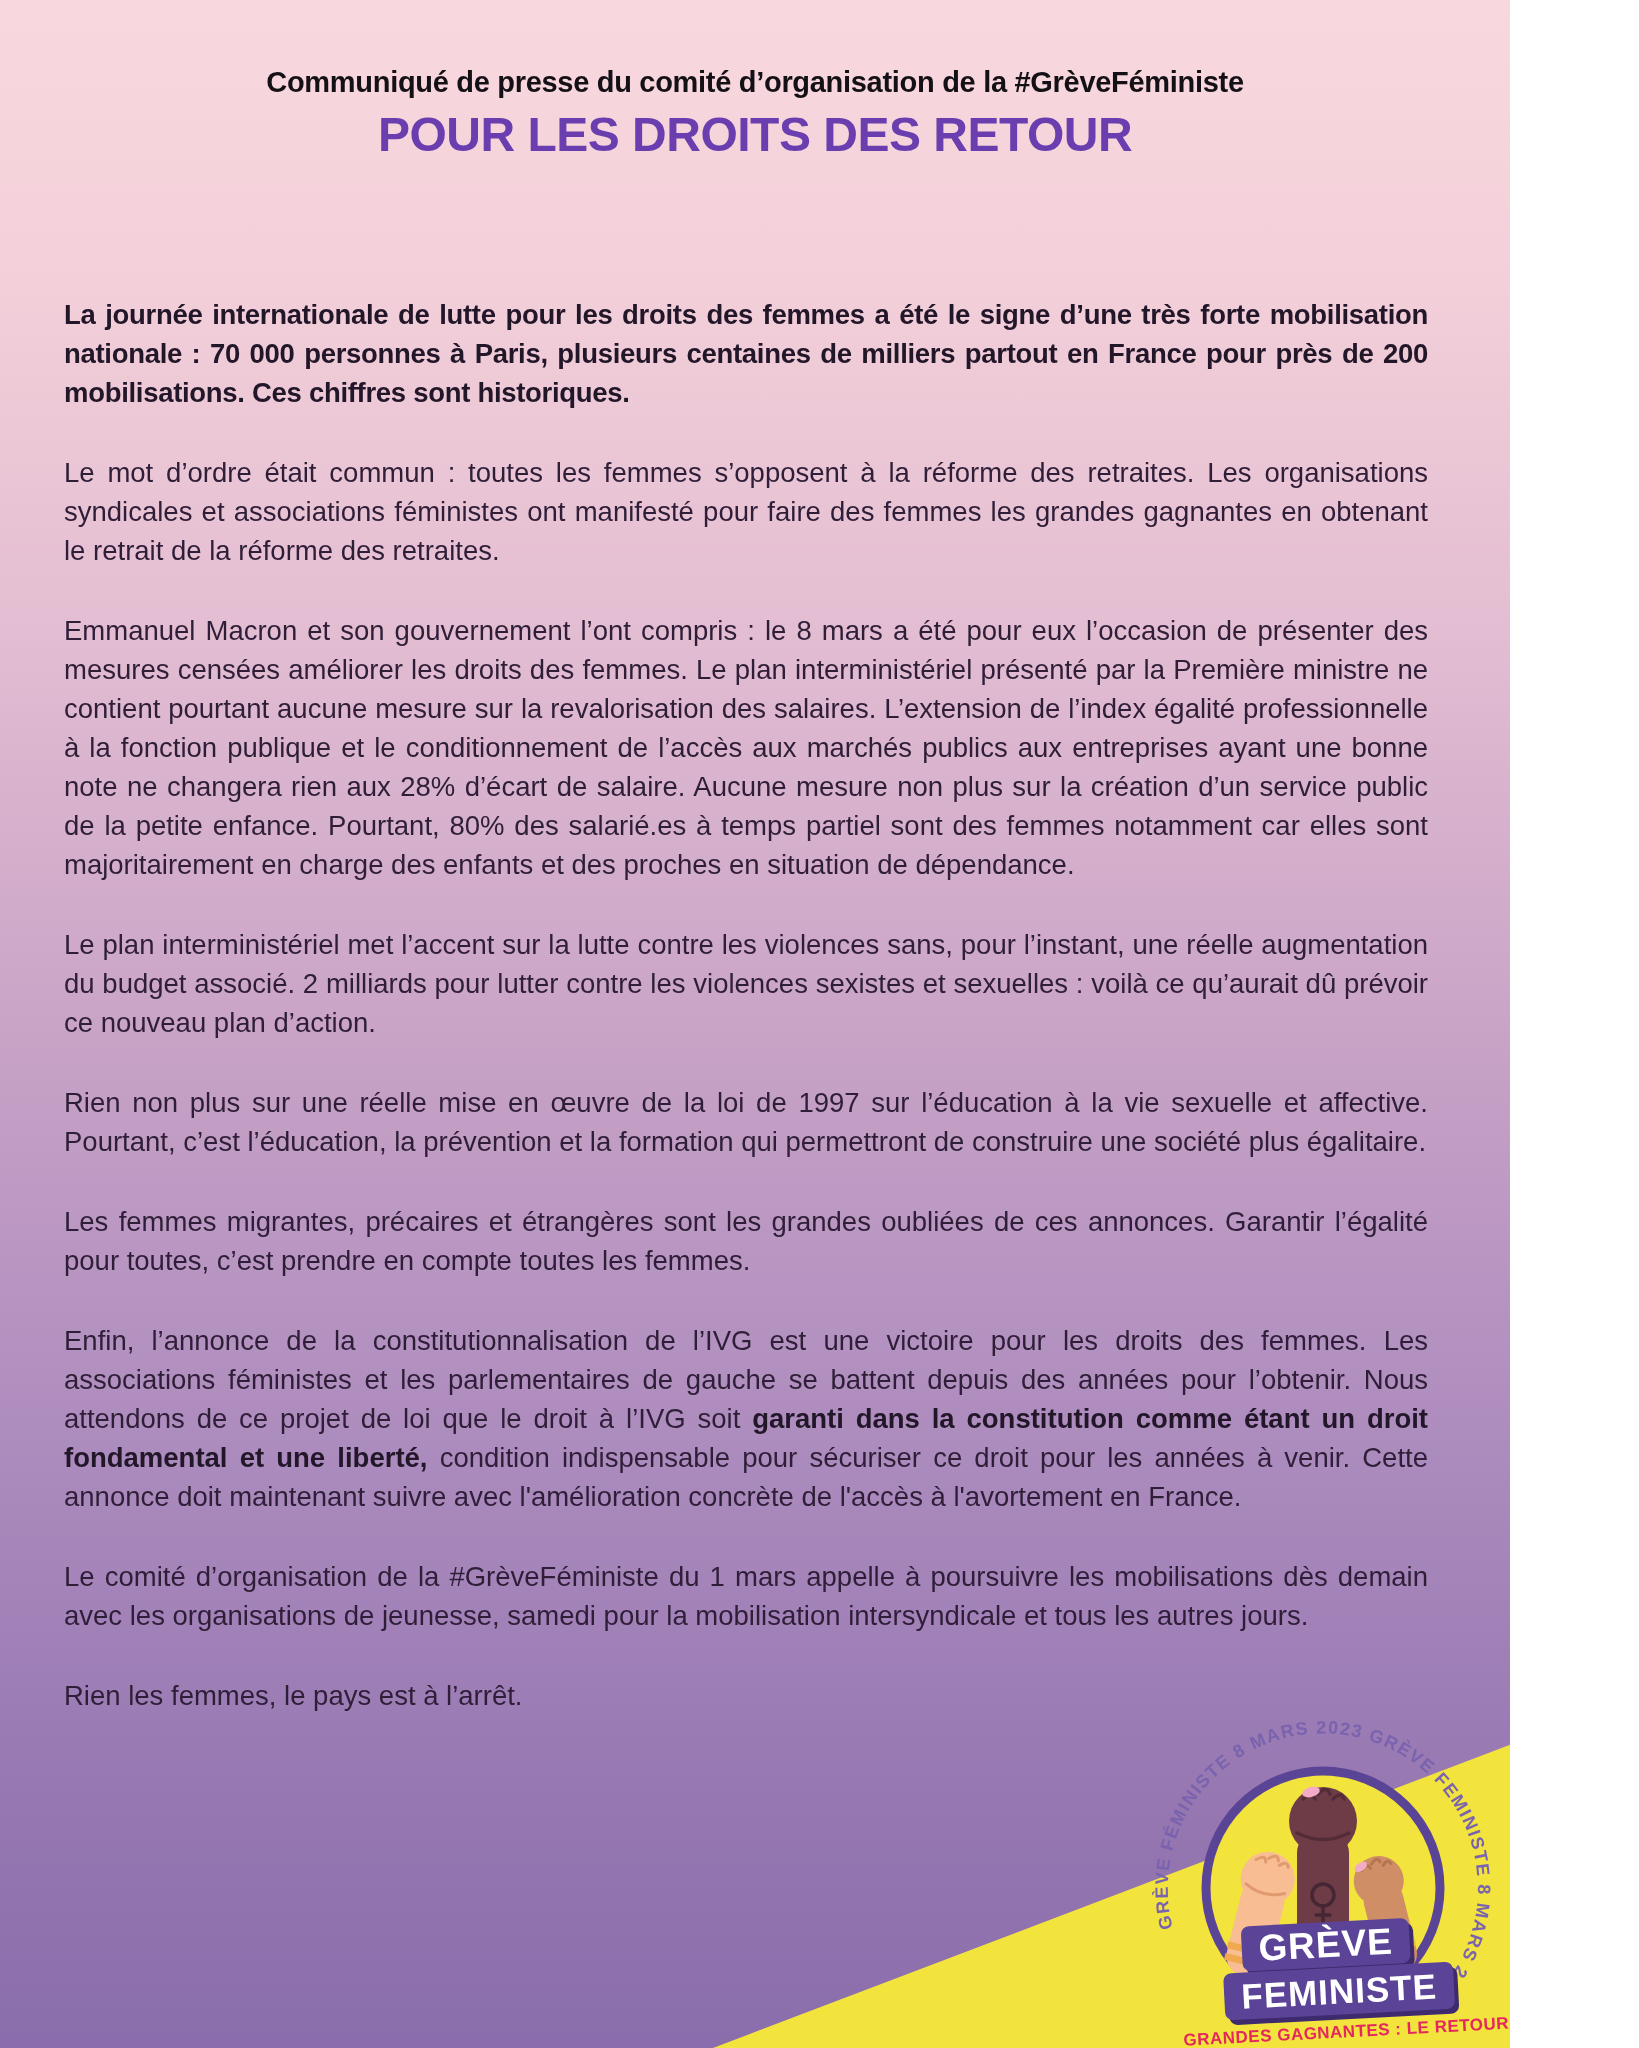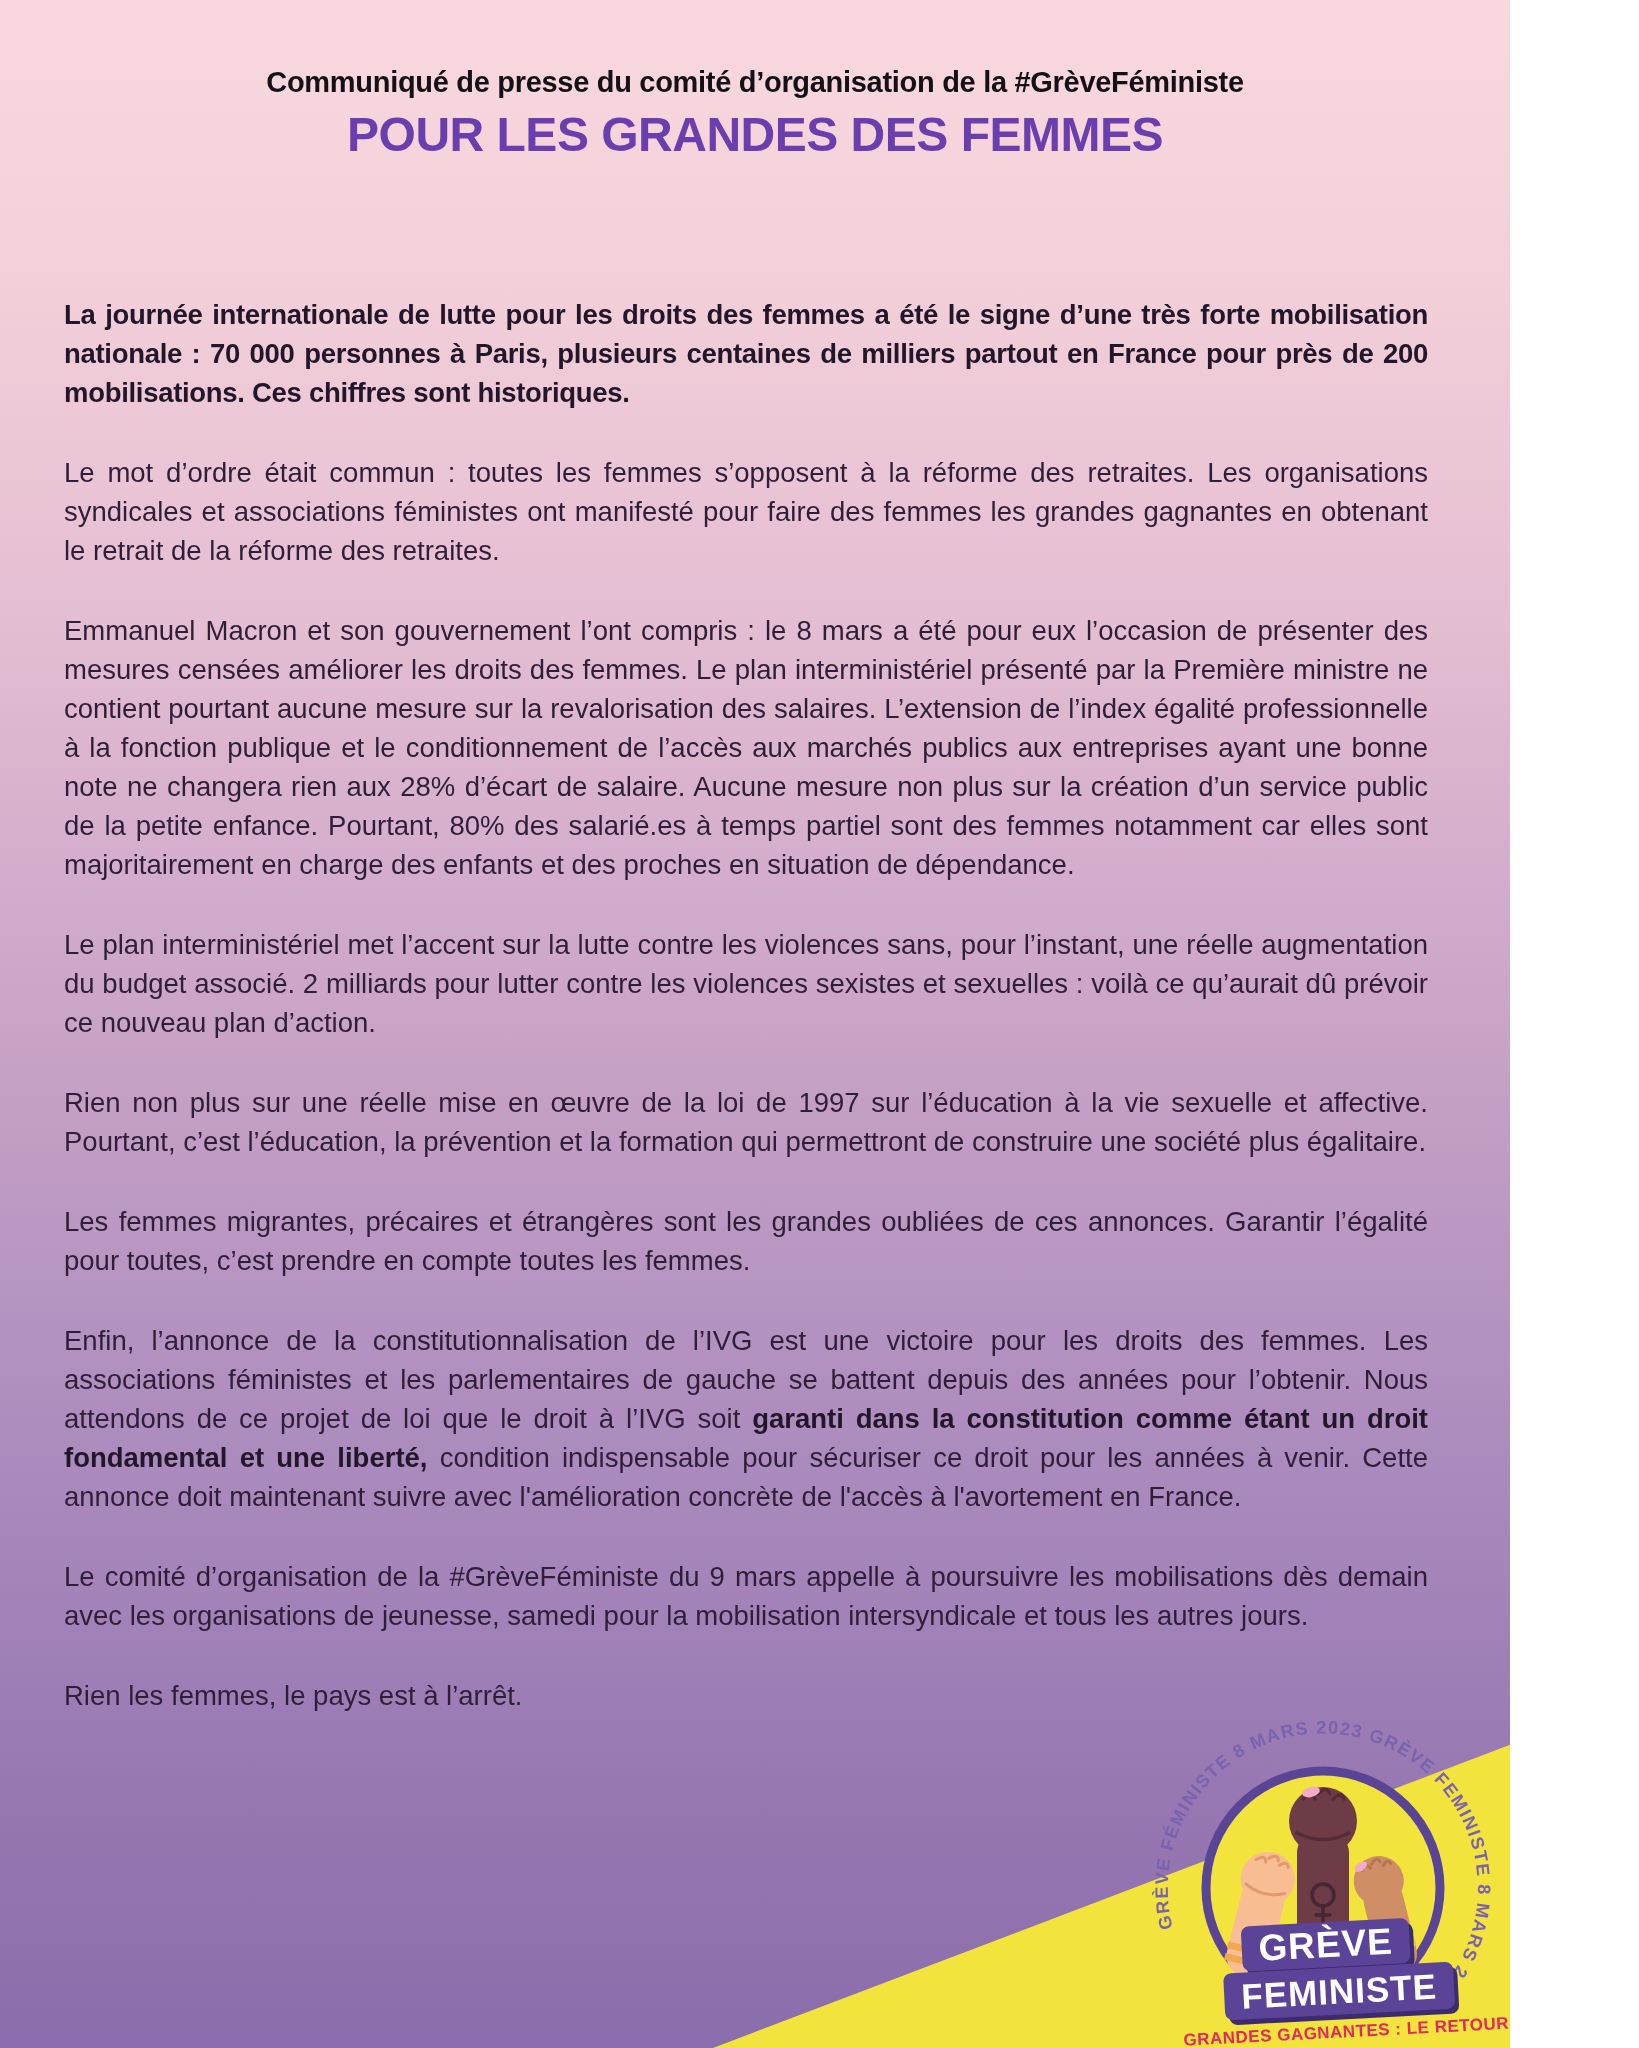--- a/index.html
+++ b/index.html
@@ -37,32 +37,32 @@
   .tagline{font-weight:700;font-size:17px;fill:#e5275f;letter-spacing:0.5px;}
 </style>
 </head>
 <body>
 
 <div class="page">
 
   <div class="kicker">Communiqué de presse du comité d’organisation de la #GrèveFéministe</div>
 
   <div class="title">
-    <div>POUR LES GRANDES DES FEMMES</div>
+    <div>POUR LES DROITS DES RETOUR</div>
   </div>
 
   <div class="body">
       <p class="lead"><span class="b">La journée internationale de lutte pour les droits des femmes a été le signe d’une très forte mobilisation nationale : 70 000 personnes à Paris, plusieurs centaines de milliers partout en France pour près de 200 mobilisations. Ces chiffres sont historiques.</span></p>
       <p><span>Le mot d’ordre était commun : toutes les femmes s’opposent à la réforme des retraites. Les organisations syndicales et associations féministes ont manifesté pour faire des femmes les grandes gagnantes en obtenant le retrait de la réforme des retraites.</span></p>
       <p><span>Emmanuel Macron et son gouvernement l’ont compris : le 8 mars a été pour eux l’occasion de présenter des mesures censées améliorer les droits des femmes. Le plan interministériel présenté par la Première ministre ne contient pourtant aucune mesure sur la revalorisation des salaires. L’extension de l’index égalité professionnelle à la fonction publique et le conditionnement de l’accès aux marchés publics aux entreprises ayant une bonne note ne changera rien aux 28% d’écart de salaire. Aucune mesure non plus sur la création d’un service public de la petite enfance. Pourtant, 80% des salarié.es à temps partiel sont des femmes notamment car elles sont majoritairement en charge des enfants et des proches en situation de dépendance.</span></p>
       <p><span>Le plan interministériel met l’accent sur la lutte contre les violences sans, pour l’instant, une réelle augmentation du budget associé. 2 milliards pour lutter contre les violences sexistes et sexuelles : voilà ce qu’aurait dû prévoir ce nouveau plan d’action.</span></p>
       <p><span>Rien non plus sur une réelle mise en œuvre de la loi de 1997 sur l’éducation à la vie sexuelle et affective. Pourtant, c’est l’éducation, la prévention et la formation qui permettront de construire une société plus égalitaire.</span></p>
       <p><span>Les femmes migrantes, précaires et étrangères sont les grandes oubliées de ces annonces. Garantir l’égalité pour toutes, c’est prendre en compte toutes les femmes.</span></p>
       <p><span>Enfin, l’annonce de la constitutionnalisation de l’IVG est une victoire pour les droits des femmes. Les associations féministes et les parlementaires de gauche se battent depuis des années pour l’obtenir. Nous attendons de ce projet de loi que le droit à l’IVG soit </span><span class="b">garanti dans la constitution comme étant un droit fondamental et une liberté,</span><span> condition indispensable pour sécuriser ce droit pour les années à venir. Cette annonce doit maintenant suivre avec l'amélioration concrète de l'accès à l'avortement en France.</span></p>
-      <p><span>Le comité d’organisation de la #GrèveFéministe du 9 mars appelle à poursuivre les mobilisations dès demain avec les organisations de jeunesse, samedi pour la mobilisation intersyndicale et tous les autres jours.</span></p>
+      <p><span>Le comité d’organisation de la #GrèveFéministe du 1 mars appelle à poursuivre les mobilisations dès demain avec les organisations de jeunesse, samedi pour la mobilisation intersyndicale et tous les autres jours.</span></p>
       <p><span>Rien les femmes, le pays est à l’arrêt.</span></p>
     </div>
 
   <div class="triangle"></div>
 
   <svg class="logo" width="400" height="438" viewBox="0 0 400 438" xmlns="http://www.w3.org/2000/svg">
     <defs>
       <path id="arcPath" d="M 33 318 A 155 155 0 1 1 310 367" fill="none"></path>
     </defs>
 

